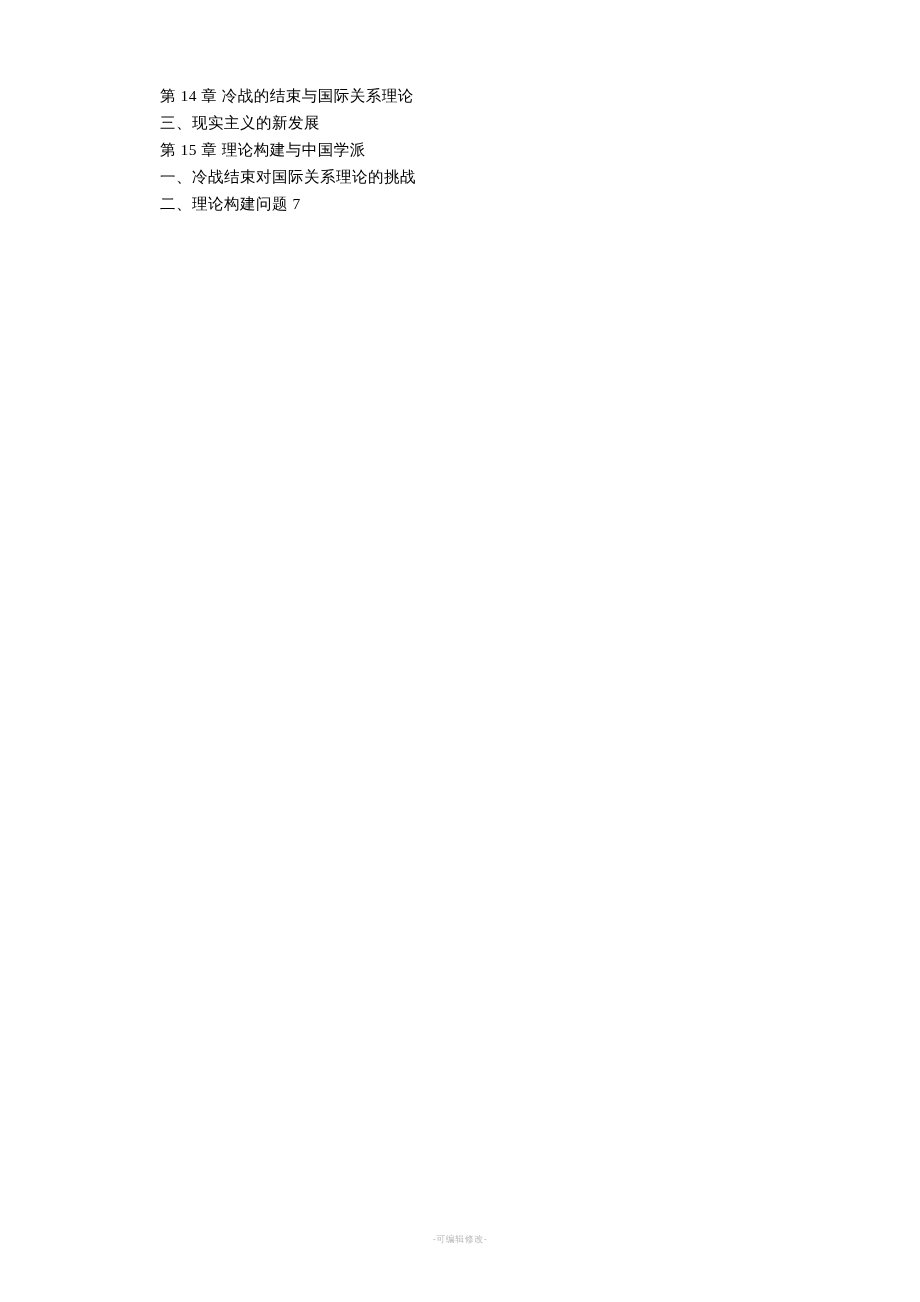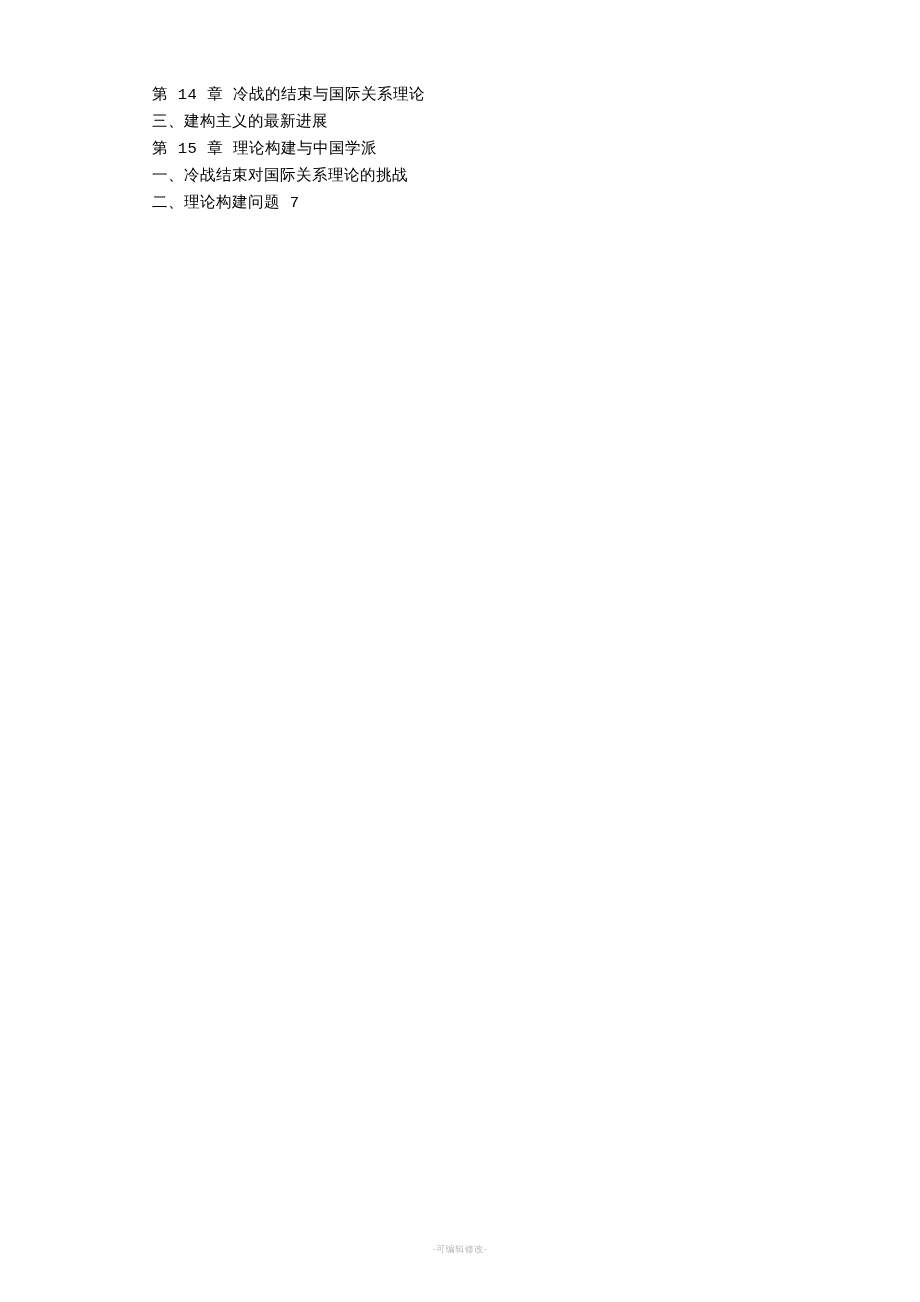--- a/index.html
+++ b/index.html
@@ -10,45 +10,44 @@
     body {
       width: 920px;
       height: 1302px;
       background: #ffffff;
       font-family: "SimSun", "宋体", serif;
       position: relative;
     }
     .content {
       position: absolute;
       top: 82px;
-      left: 152px;
+      left: 160px;
       width: 620px;
-      font-family: Liberation Mono, monospace;
     }
     .line {
       font-size: 15.5px;
       color: #000000;
       line-height: 27px;
       letter-spacing: 0.5px;
     }
     .footer {
       position: absolute;
-      bottom: 46px;
+      bottom: 56px;
       left: 0;
       width: 100%;
       text-align: center;
       font-size: 9px;
       color: #b8b8b8;
       letter-spacing: 0.5px;
     }
   </style>
 </head>
 <body>
 
 <div class="content">
   <div class="line">第 14 章 冷战的结束与国际关系理论</div>
-  <div class="line">三、建构主义的最新进展</div>
+  <div class="line">三、现实主义的新发展</div>
   <div class="line">第 15 章 理论构建与中国学派</div>
   <div class="line">一、冷战结束对国际关系理论的挑战</div>
   <div class="line">二、理论构建问题 7</div>
 </div>
 
 <div class="footer">-可编辑修改-</div>
 
 </body></html>

